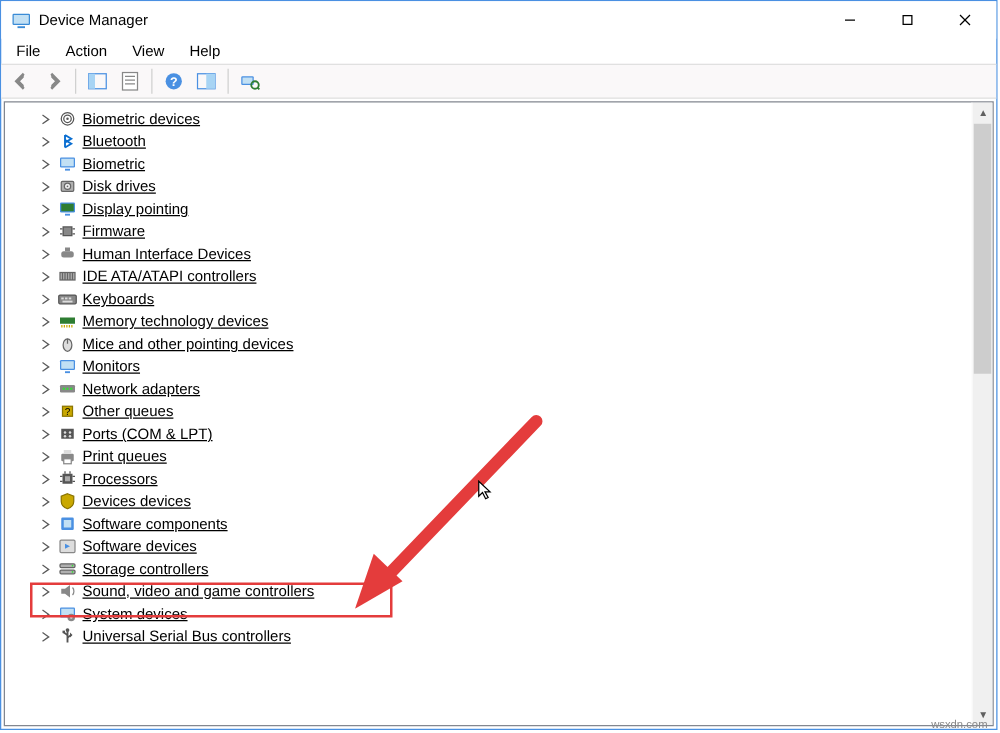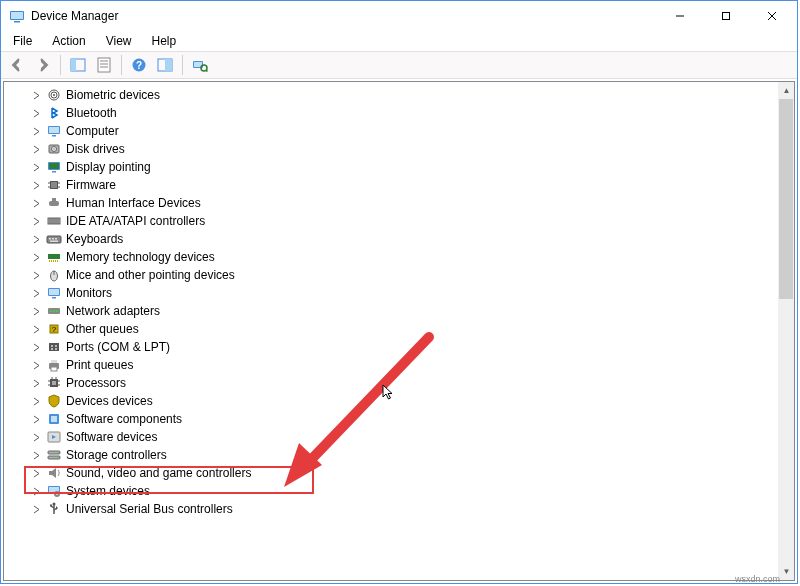--- a/index.html
+++ b/index.html
@@ -128,40 +128,40 @@
     color: #5a5a5a;
     margin-right: 4px;
     font-size: 10px;
   }
   .dev-icon {
     width: 16px; height: 16px;
     display: inline-flex; align-items: center; justify-content: center;
     margin-right: 4px;
     font-size: 12px;
   }
-  .tree-label { font-size: 12px; }
+  .tree-label { font-size: 12px; text-decoration: underline; }
 
   .highlight-box {
     position: absolute;
     border: 2px solid #e43c3c;
     pointer-events: none;
   }
   .arrow-overlay {
     position: absolute;
     pointer-events: none;
   }
   .cursor-overlay {
     position: absolute;
     pointer-events: none;
     font-size: 16px;
     color: #000;
   }
   .watermark {
     position: absolute;
-    right: 20px; bottom: 2px;
+    right: 10px; bottom: 2px;
     font-size: 9px;
     color: #888;
   }
 </style>
 </head>
 <body>
 
 <div class="window">
 
   <div class="titlebar">
@@ -289,21 +289,21 @@
                 <path d="M2 1 L7 4.5 L2 8" fill="none" stroke="#5a5a5a" stroke-width="1"></path>
               </svg>
             </span>
             <span class="dev-icon">
               <svg viewBox="0 0 16 16">
                 <rect x="2" y="3" width="12" height="8" rx="1" fill="#4a90e2"></rect>
                 <rect x="3" y="4" width="10" height="6" fill="#c2e0f4"></rect>
                 <rect x="6" y="12" width="4" height="1.5" fill="#4a90e2"></rect>
               </svg>
             </span>
-            <span class="tree-label">Computer</span>
+            <span class="tree-label">Biometric</span>
           </div>
           <div class="tree-item">
             <span class="chevron">
               <svg width="9" height="9" viewBox="0 0 9 9">
                 <path d="M2 1 L7 4.5 L2 8" fill="none" stroke="#5a5a5a" stroke-width="1"></path>
               </svg>
             </span>
             <span class="dev-icon">
               <svg viewBox="0 0 16 16">
                 <rect x="3" y="4" width="10" height="8" rx="1" fill="#b0b0b0" stroke="#666"></rect>

